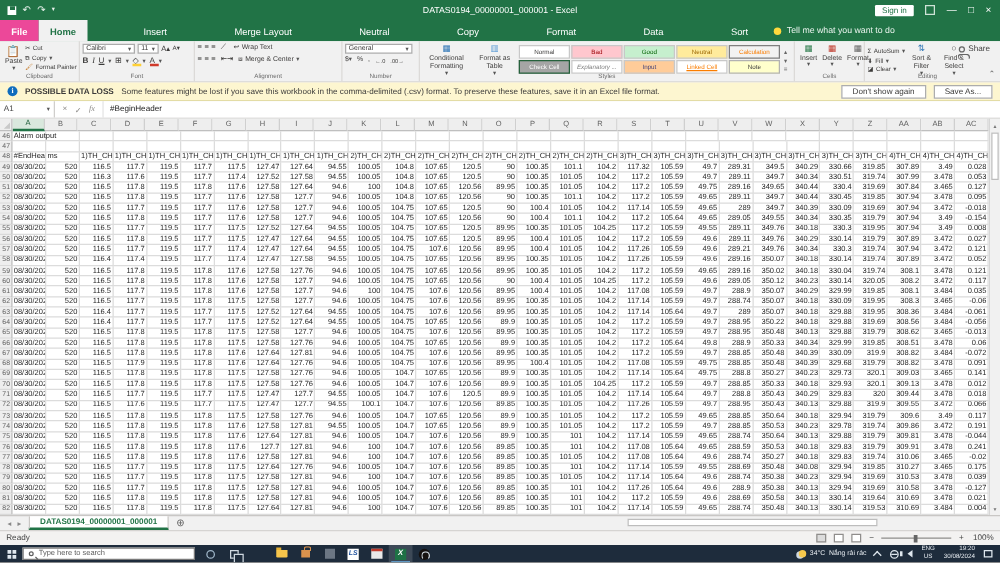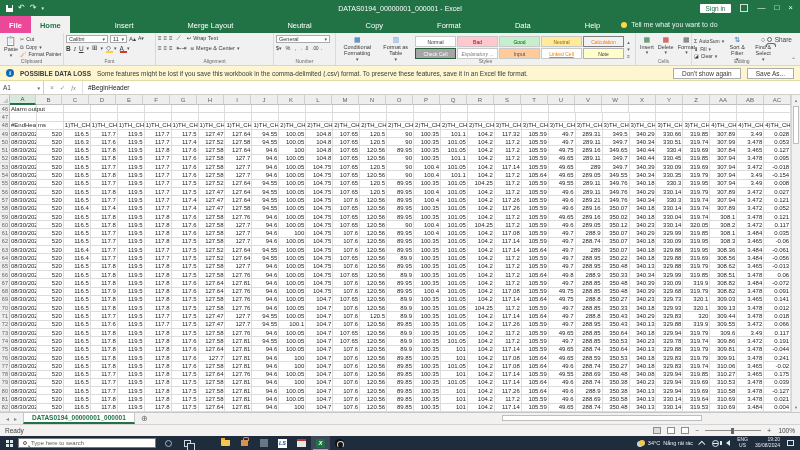--- a/index.html
+++ b/index.html
@@ -188,21 +188,21 @@
   <div class="tabrow">
     <div class="tab file">File</div>
     <div style="display:flex;gap:36px;">
         <div class="tab active">Home</div>
         <div class="tab">Insert</div>
         <div class="tab">Merge Layout</div>
         <div class="tab">Neutral</div>
         <div class="tab">Copy</div>
         <div class="tab">Format</div>
         <div class="tab">Data</div>
-        <div class="tab">Help</div>
+        <div class="tab">Sort</div>
       </div>
     <div class="tellme">
       <span class="bulb"></span>
       <span>Tell me what you want to do</span>
     </div>
   </div>
 
   <div class="ribbon">
     <div class="group" style="width:64px;">
       <div style="display:flex;">

